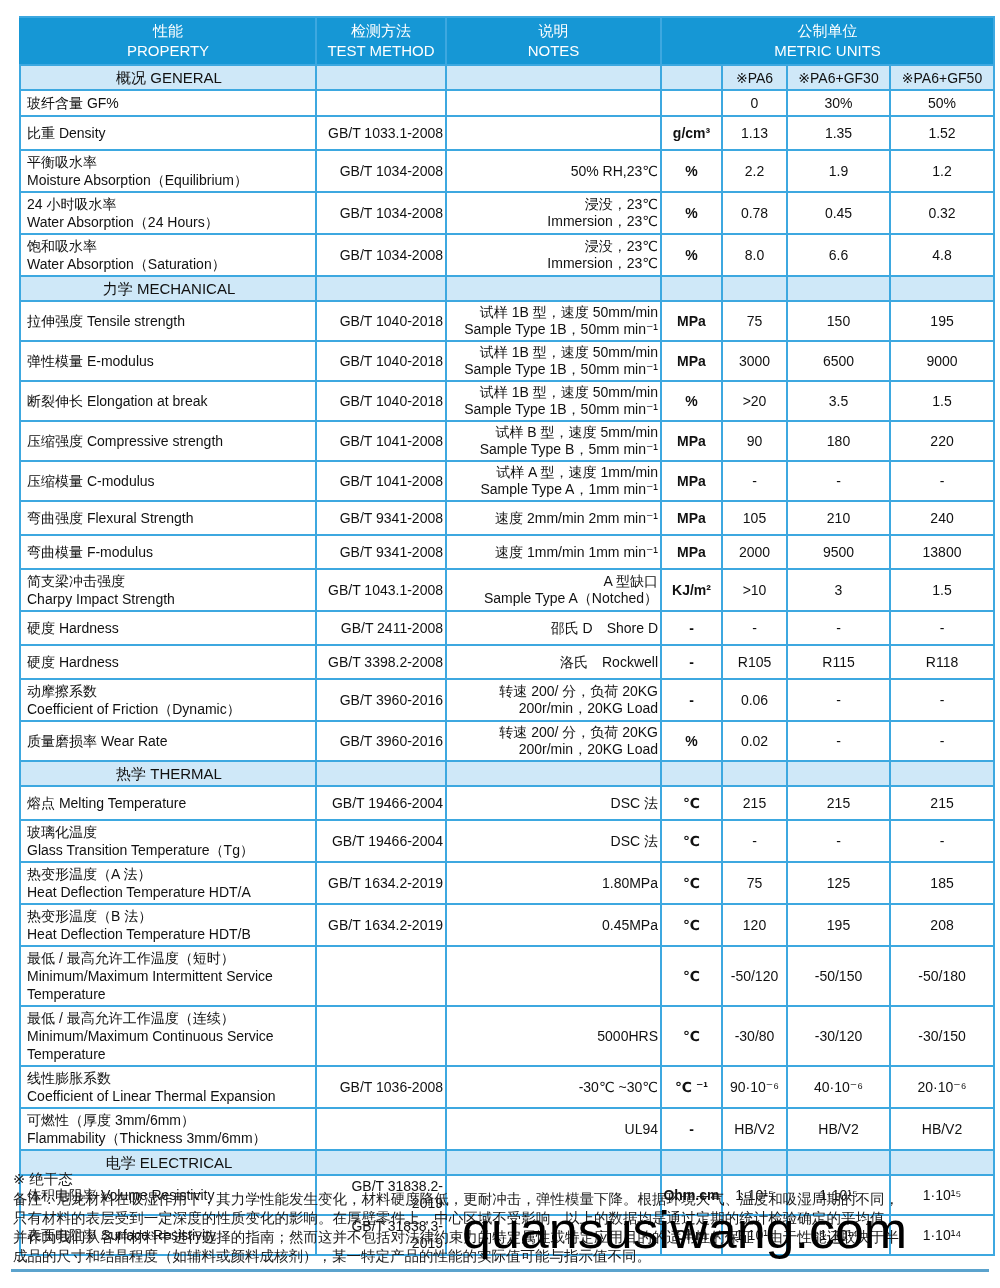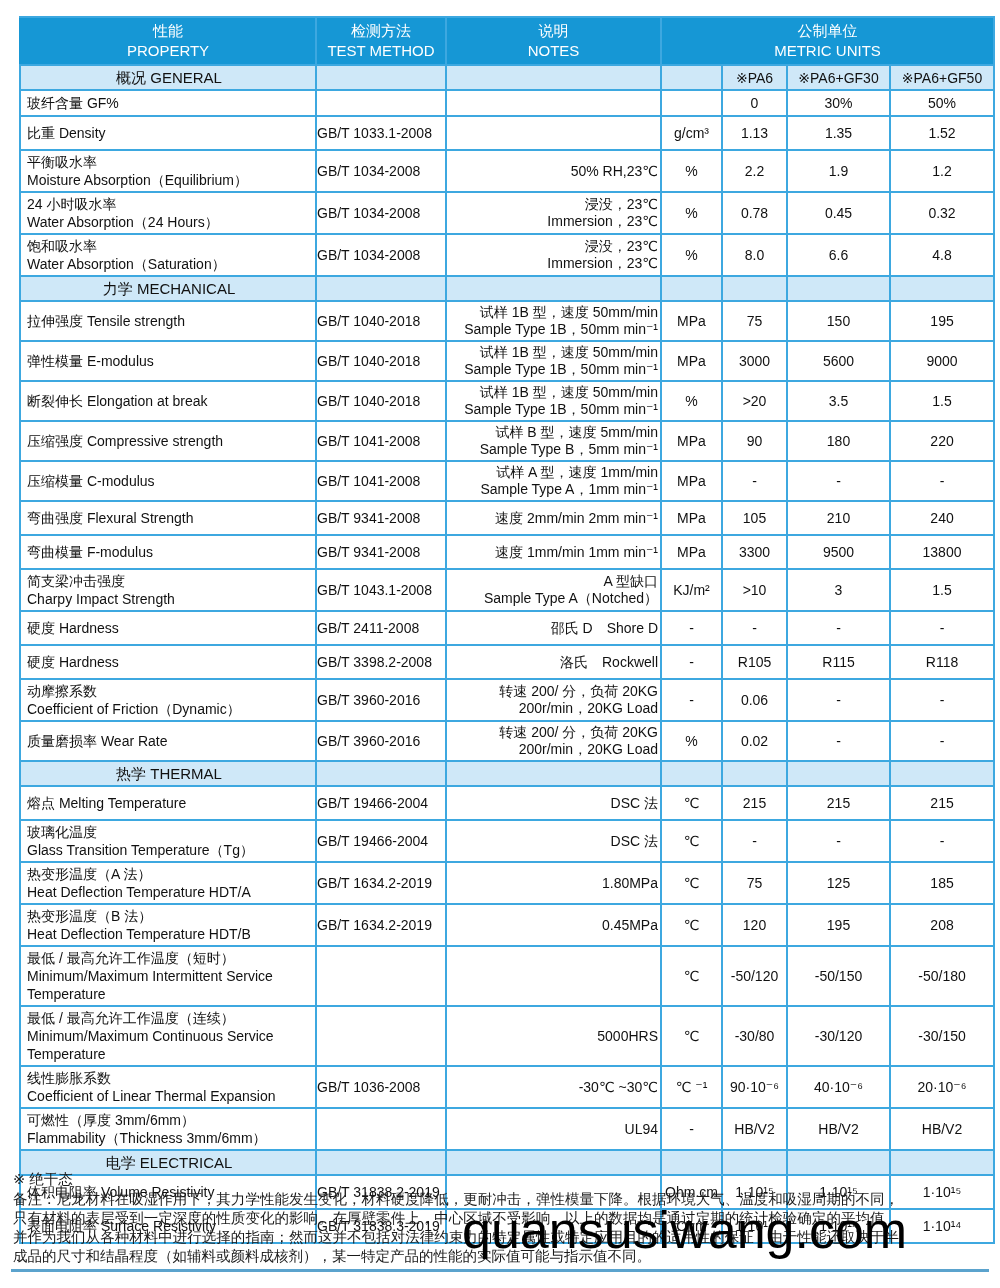--- a/index.html
+++ b/index.html
@@ -24,23 +24,23 @@
     border-color:var(--header-blue);
     border-left:2px solid rgba(255,255,255,.45);
     border-bottom:2px solid var(--border-blue);
   }
   thead th:first-child { border-left:2px solid var(--header-blue); }
 
   tr.section td { background:var(--section-blue); height:25px; }
   tr.section td.c-prop { font-size:15px;text-align:center; }
 
   td.c-prop  { text-align:left; padding:2px 4px 2px 6px; line-height:18px; }
-  td.c-meth  { text-align:left; padding:2px 2px 2px 0; line-height:17px; }
+  td.c-meth  { text-align:right; padding:2px 2px 2px 8px; line-height:17px; }
   td.c-note  { text-align:right; padding:2px 2px; line-height:17px; }
-  td.c-unit  { text-align:center; padding:8px 1px; }
+  td.c-unit  { text-align:center; padding:8px 1px;font-weight:bold; }
   td.c-val   { text-align:center; padding:2px 2px; }
 
   tr.h1 td { height:26px; }
   tr.h2 td { height:40px; }
 
   .foot {
     position:absolute; left:13px; top:1170px; width:886px;
     font-size:14.5px; line-height:19px; color:#1a1a1a;
   }
   .foot .dry { margin-bottom:1px; }
@@ -194,21 +194,21 @@
           <td class="c-prop">
             <div>弹性模量 E-modulus</div>
           </td>
           <td class="c-meth">GB/T 1040-2018</td>
           <td class="c-note">
             <div>试样 1B 型，速度 50mm/min</div>
             <div>Sample Type 1B，50mm min⁻¹</div>
           </td>
           <td class="c-unit">MPa</td>
           <td class="c-val">3000</td>
-          <td class="c-val">5600</td>
+          <td class="c-val">6500</td>
           <td class="c-val">9000</td>
         </tr>
         <tr class="h2">
           <td class="c-prop">
             <div>断裂伸长 Elongation at break</div>
           </td>
           <td class="c-meth">GB/T 1040-2018</td>
           <td class="c-note">
             <div>试样 1B 型，速度 50mm/min</div>
             <div>Sample Type 1B，50mm min⁻¹</div>
@@ -261,21 +261,21 @@
         </tr>
         <tr class="h1">
           <td class="c-prop">
             <div>弯曲模量 F-modulus</div>
           </td>
           <td class="c-meth">GB/T 9341-2008</td>
           <td class="c-note">
             <div>速度 1mm/min  1mm min⁻¹</div>
           </td>
           <td class="c-unit">MPa</td>
-          <td class="c-val">3300</td>
+          <td class="c-val">2000</td>
           <td class="c-val">9500</td>
           <td class="c-val">13800</td>
         </tr>
         <tr class="h2">
           <td class="c-prop">
             <div>简支梁冲击强度</div>
             <div>Charpy Impact Strength</div>
           </td>
           <td class="c-meth">GB/T 1043.1-2008</td>
           <td class="c-note">

